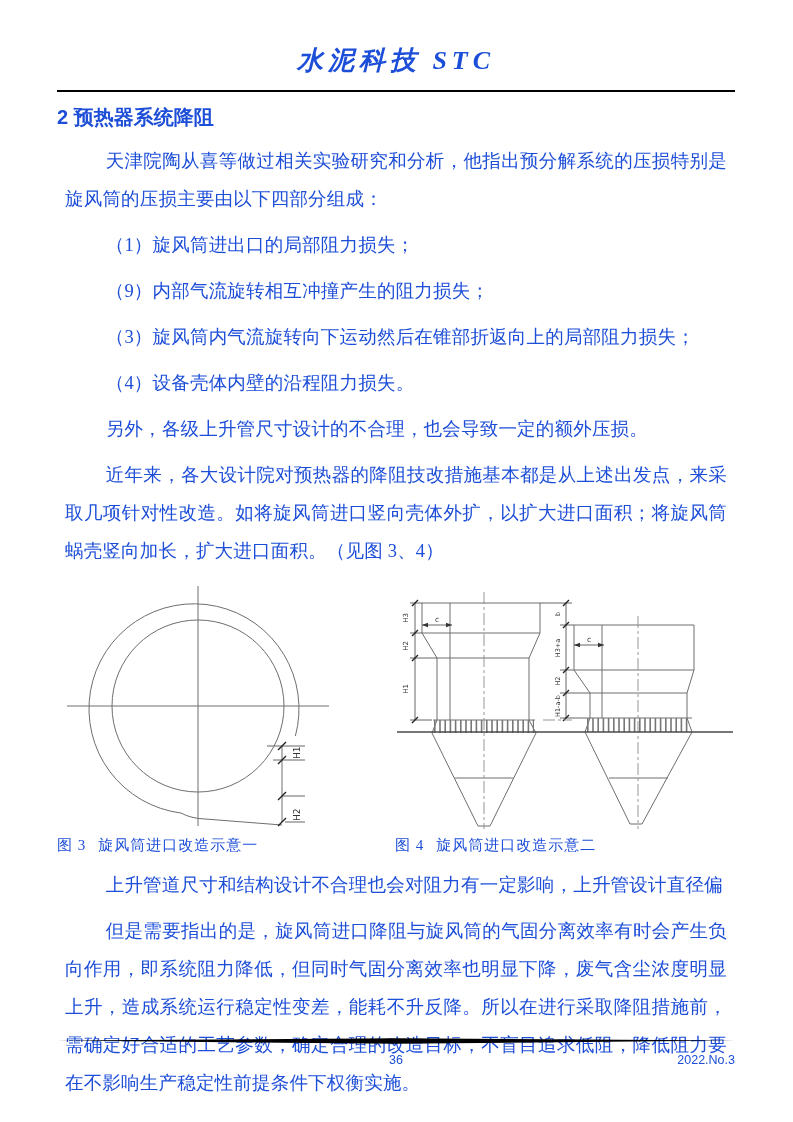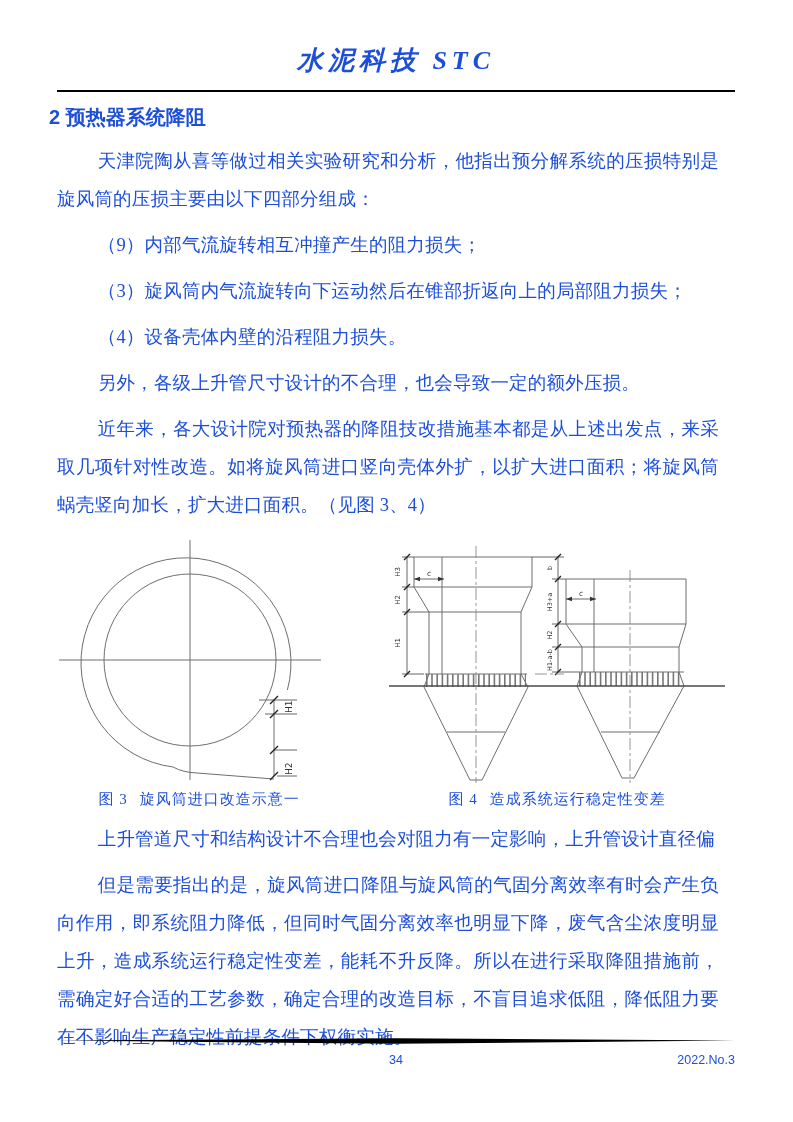--- a/index.html
+++ b/index.html
@@ -17,21 +17,21 @@
   .journal-title{
     text-align:center;
     font-style:italic;
     font-weight:bold;
     font-size:26px;
     letter-spacing:5px;
     line-height:34px;
   }
   .header-rule{border-bottom:2px solid #000;margin-top:12px;}
   
-  .content{position:absolute;top:100px;left:49px;width:678px;}
+  .content{position:absolute;top:100px;left:57px;width:678px;}
   .section-heading{
     font-family:"Liberation Sans","DejaVu Sans",sans-serif;
     font-weight:bold;
     font-size:20px;
     line-height:34px;
     margin:0 0 4px 0;
   }
   .content p{
     margin:8px;
     font-size:18.5px;
@@ -44,21 +44,21 @@
   .figure-row{
     display:flex;
     width:678px;
     justify-content:space-between;
     align-items:flex-start;
     margin:4px 0 2px 0;
   }
   .figure-row figure{margin:0;padding:0;}
   .fig3-block{padding-left:16px;}
   figcaption{
-    text-align:center;
+    text-align:left;
     font-size:15px;
     line-height:26px;
     letter-spacing:1px;
     margin-top:2px;
     white-space:nowrap;
   }
   figcaption .cap-no{margin-right:12px;}
   svg.diagram{display:block;}
   .dwg{stroke:#6e6e6e;stroke-width:1;fill:none;}
   .dwg-dark{stroke:#4a4a4a;stroke-width:1.6;fill:none;}
@@ -87,20 +87,21 @@
 
   <div class="header">
     <div class="journal-title">水泥科技 STC</div>
     <div class="header-rule"></div>
   </div>
 
   <div class="content">
     <h1 class="section-heading">2 预热器系统降阻</h1>
 
     <p>天津院陶从喜等做过相关实验研究和分析，他指出预分解系统的压损特别是旋风筒的压损主要由以下四部分组成：</p>
+    <p>（1）旋风筒进出口的局部阻力损失；</p>
     <p>（9）内部气流旋转相互冲撞产生的阻力损失；</p>
     <p>（3）旋风筒内气流旋转向下运动然后在锥部折返向上的局部阻力损失；</p>
     <p>（4）设备壳体内壁的沿程阻力损失。</p>
     <p>另外，各级上升管尺寸设计的不合理，也会导致一定的额外压损。</p>
     <p>近年来，各大设计院对预热器的降阻技改措施基本都是从上述出发点，来采取几项针对性改造。如将旋风筒进口竖向壳体外扩，以扩大进口面积；将旋风筒蜗壳竖向加长，扩大进口面积。（见图 3、4）</p>
 
     <div class="figure-row">
 
       <figure class="fig3-block">
         <svg class="diagram" width="300" height="252" viewBox="0 0 300 252" xmlns="http://www.w3.org/2000/svg">
@@ -175,32 +176,32 @@
 
           <line class="dim" x1="179" y1="67" x2="209" y2="67"></line>
           <polygon class="arrow" points="179,67 185,64.8 185,69.2"></polygon>
           <polygon class="arrow" points="209,67 203,64.8 203,69.2"></polygon>
           <text class="dimtxt" x="194" y="63.5" font-size="7.5" text-anchor="middle">c</text>
 
           <line class="dwg-dark" x1="2" y1="154" x2="338" y2="154"></line>
           <line class="cl" x1="148" y1="142" x2="177" y2="142"></line>
         </svg>
         <figcaption>
-          <span class="cap-no">图 4</span><span>造成系统运行稳定性变差</span>
+          <span class="cap-no">图 4</span><span>旋风筒进口改造示意二</span>
         </figcaption>
       </figure>
     </div>
 
     <p>上升管道尺寸和结构设计不合理也会对阻力有一定影响，上升管设计直径偏</p>
     <p>但是需要指出的是，旋风筒进口降阻与旋风筒的气固分离效率有时会产生负向作用，即系统阻力降低，但同时气固分离效率也明显下降，废气含尘浓度明显上升，造成系统运行稳定性变差，能耗不升反降。所以在进行采取降阻措施前，需确定好合适的工艺参数，确定合理的改造目标，不盲目追求低阻，降低阻力要在不影响生产稳定性前提条件下权衡实施。</p>
   </div>
 
   <div class="footer">
     <svg class="footer-rule" width="678" height="7" viewBox="0 0 678 7" xmlns="http://www.w3.org/2000/svg">
       <polygon points="0,2.6 339,0.3 678,2.6 339,5.8" fill="#000"></polygon>
     </svg>
     <div class="footer-row">
-      <span class="page-num">34</span>
+      <span class="page-num">36</span>
       <span class="issue">2022.No.3</span>
     </div>
   </div>
 
 </div>
 
 </body></html>

